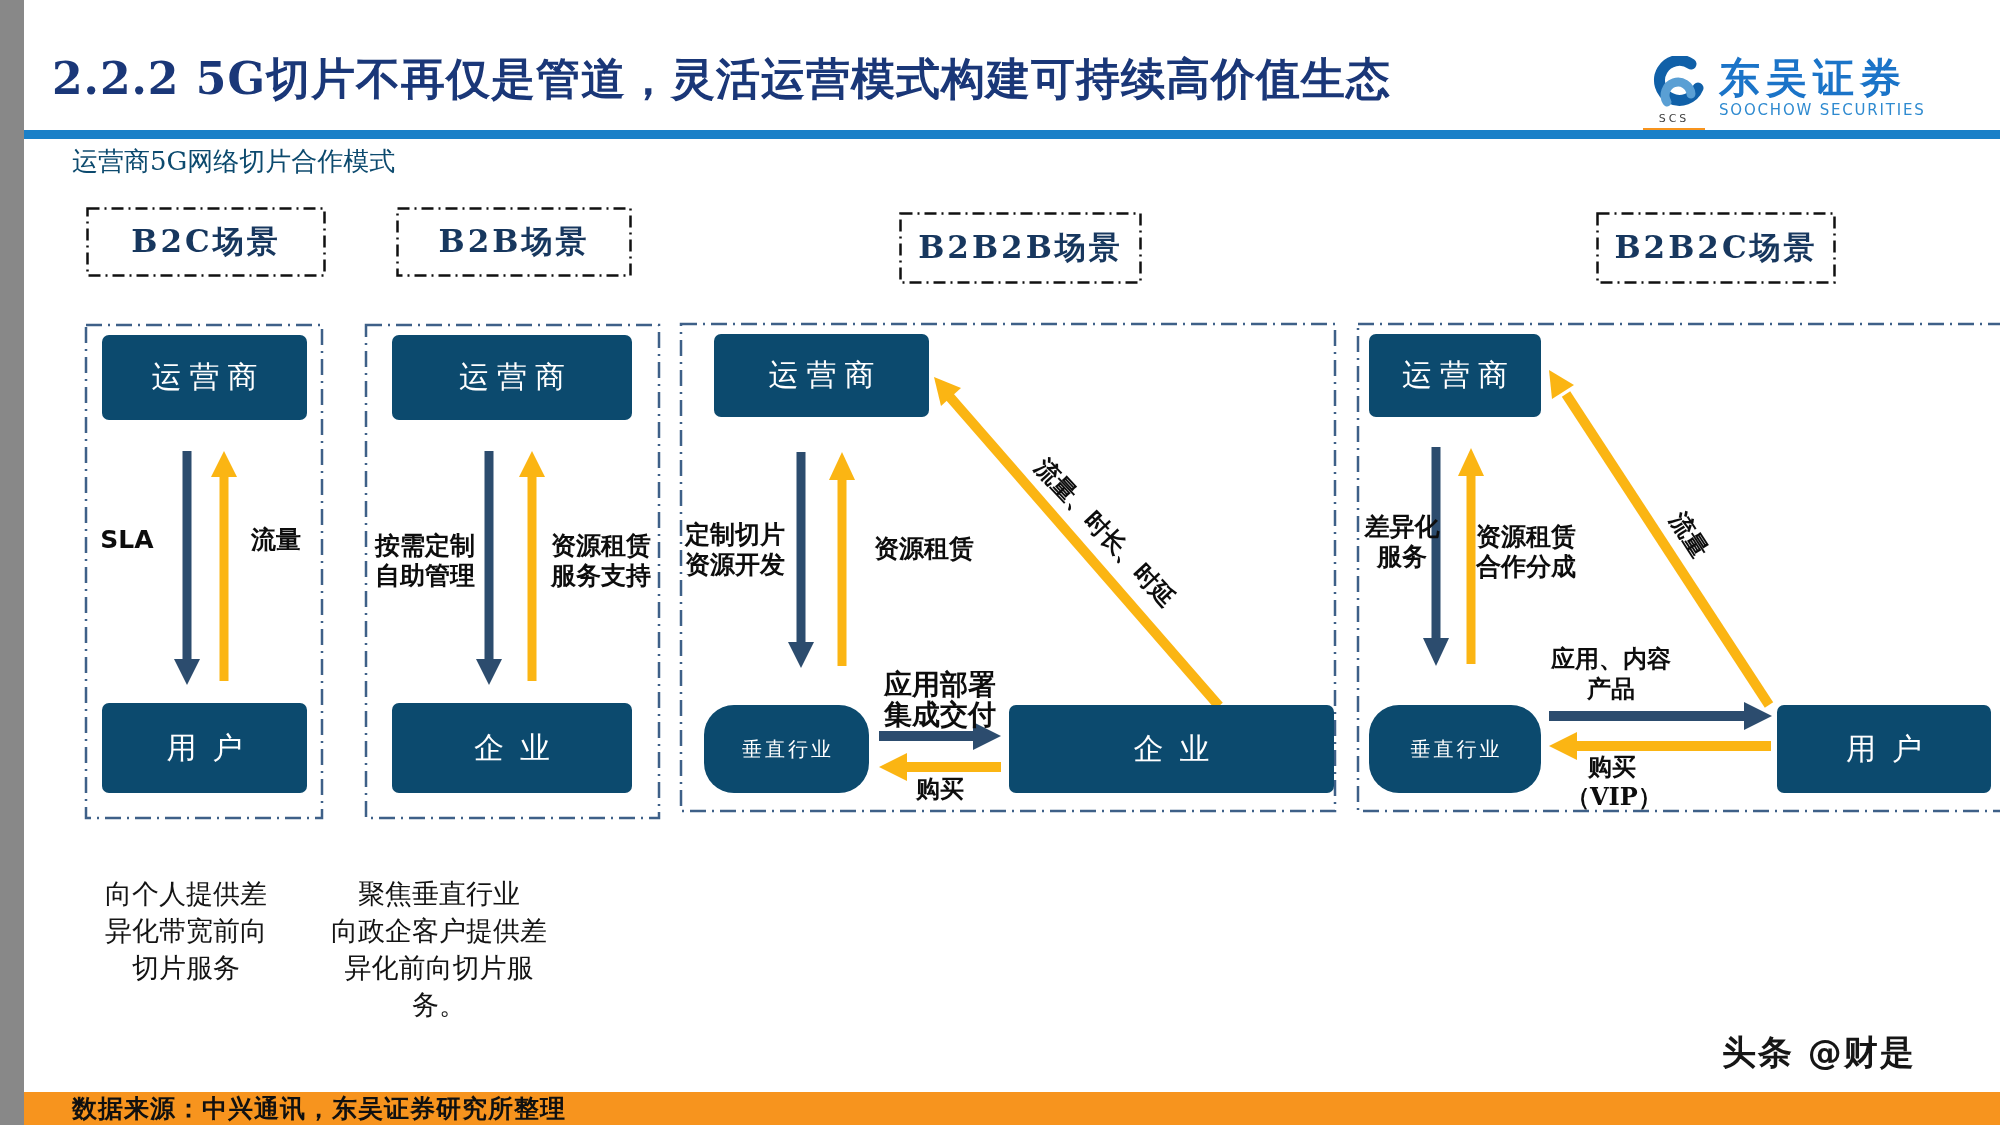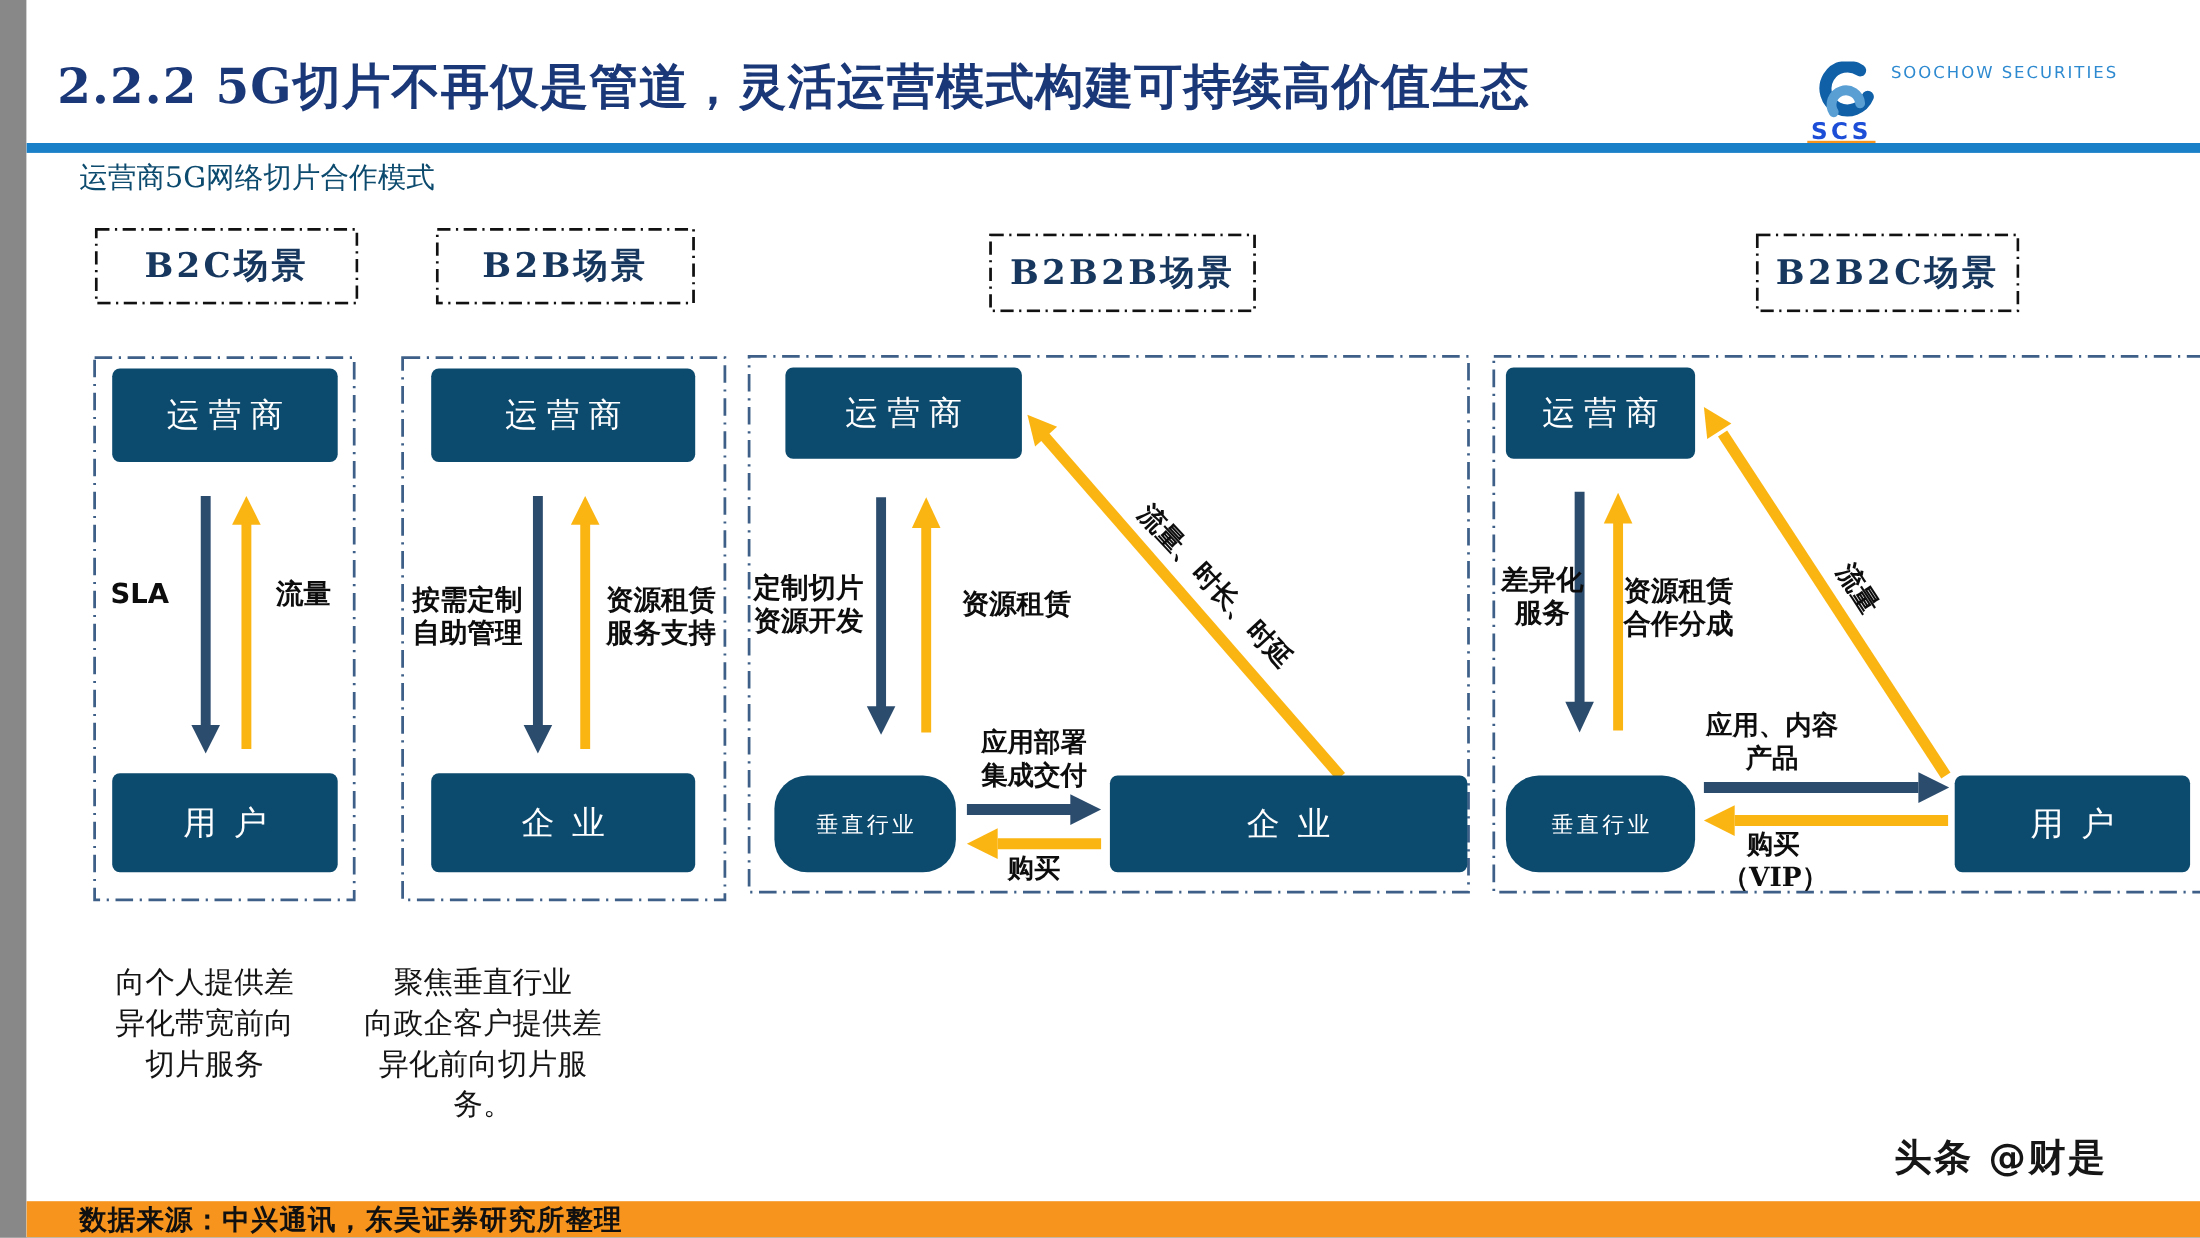--- a/index.html
+++ b/index.html
@@ -5,21 +5,21 @@
   html,body{margin:0;padding:0;background:#888;}
   .slide{position:relative;width:2000px;height:1125px;background:#fff;overflow:hidden;
          font-family:"DejaVu Serif", serif;margin-left:24px;}
   .abs{position:absolute;}
 
   
   .title{left:28px;top:50px;font-size:44px;font-weight:bold;color:#1A3778;letter-spacing:1px;white-space:nowrap;}
   .rule{left:0;top:130px;width:2000px;height:9px;background:#1A80C8;}
   .logo{left:1615px;top:56px;display:flex;align-items:flex-start;gap:10px;font-family:"DejaVu Sans",sans-serif;}
   .logo-icon-col{display:flex;flex-direction:column;align-items:center;width:70px;}
-  .logo-abbr{font-size:21px;font-weight:bold;color:#1d4ed8;letter-spacing:3px;line-height:14px;}
+  .logo-abbr{font-size:11px;font-weight:normal;color:#404040;letter-spacing:3px;line-height:14px;}
   .logo-bar{width:62px;height:5px;background:#F7941E;margin-top:2px;}
   .logo-cn{font-size:41px;font-weight:bold;color:#1B74C8;letter-spacing:6px;line-height:44px;}
   .logo-en{font-size:15px;color:#2E8AD0;letter-spacing:1.8px;line-height:20px;}
   .subtitle{left:48px;top:144px;font-size:26px;color:#0c4a6e;}
 
   
   .scen{display:flex;align-items:center;justify-content:center;
         font-size:31px;font-weight:bold;color:#17375E;letter-spacing:3px;}
   .dashsvg{position:absolute;left:0;top:0;pointer-events:none;}
 
@@ -58,20 +58,21 @@
   <div class="abs logo">
     <div class="logo-icon-col">
       <svg width="66" height="56" viewBox="0 0 66 56">
         <path d="M50 8 A 20 20 0 1 0 57 32" stroke="#1060A8" stroke-width="11" fill="none" stroke-linecap="round"></path>
         <path d="M26 46 A 13 13 0 1 1 50 38" stroke="#5A9FD4" stroke-width="9" fill="none" stroke-linecap="round"></path>
       </svg>
       <div class="logo-abbr">SCS</div>
       <div class="logo-bar"></div>
     </div>
     <div>
+      <div class="logo-cn">东吴证券</div>
       <div class="logo-en">SOOCHOW SECURITIES</div>
     </div>
   </div>
 
   <div class="abs rule"></div>
 
   <div class="abs subtitle">运营商5G网络切片合作模式</div>
 
   <div class="abs scen" style="left:62px;top:207px;width:240px;height:70px;">
     <svg class="dashsvg" width="240" height="70">
@@ -148,21 +149,21 @@
       <line x1="322" y1="445" x2="228" y2="445" stroke="#FBB513" stroke-width="10"></line>
       <polygon points="228,431 228,459 200,445" fill="#FBB513"></polygon>
     </svg>
     <div class="node" style="left:35px;top:12px;width:215px;height:83px;">运营商</div>
     <div class="node small" style="left:25px;top:383px;width:165px;height:88px;">垂直行业</div>
     <div class="node wide" style="left:330px;top:383px;width:325px;height:88px;">企业</div>
     <div class="lbl" style="left:0px;top:198px;width:112px;">定制切片
 资源开发</div>
     <div class="lbl" style="left:180px;top:212px;width:130px;">资源租赁</div>
     <div class="lbl rot" style="left:426px;top:211px;font-size:24px;">流量、时长、时延</div>
-    <div class="lbl" style="left:195px;top:338px;width:132px;font-size:24px;">应用部署
+    <div class="lbl" style="left:195px;top:348px;width:132px;font-size:28px;">应用部署
 集成交付</div>
     <div class="lbl" style="left:225px;top:452px;width:72px;font-size:24px;">购买</div>
   </div>
 
   <div class="panel" style="left:1332px;top:322px;width:656px;height:491px;">
     <svg class="dashsvg" width="656" height="491">
       <rect x="2" y="2" width="652" height="487" fill="none" stroke="#3E6088" stroke-width="2.5" stroke-dasharray="16 6 2 6"></rect>
     </svg>
     <svg class="dashsvg" width="656" height="491">
       <line x1="80" y1="125" x2="80" y2="318" stroke="#2C4C6E" stroke-width="9"></line>

